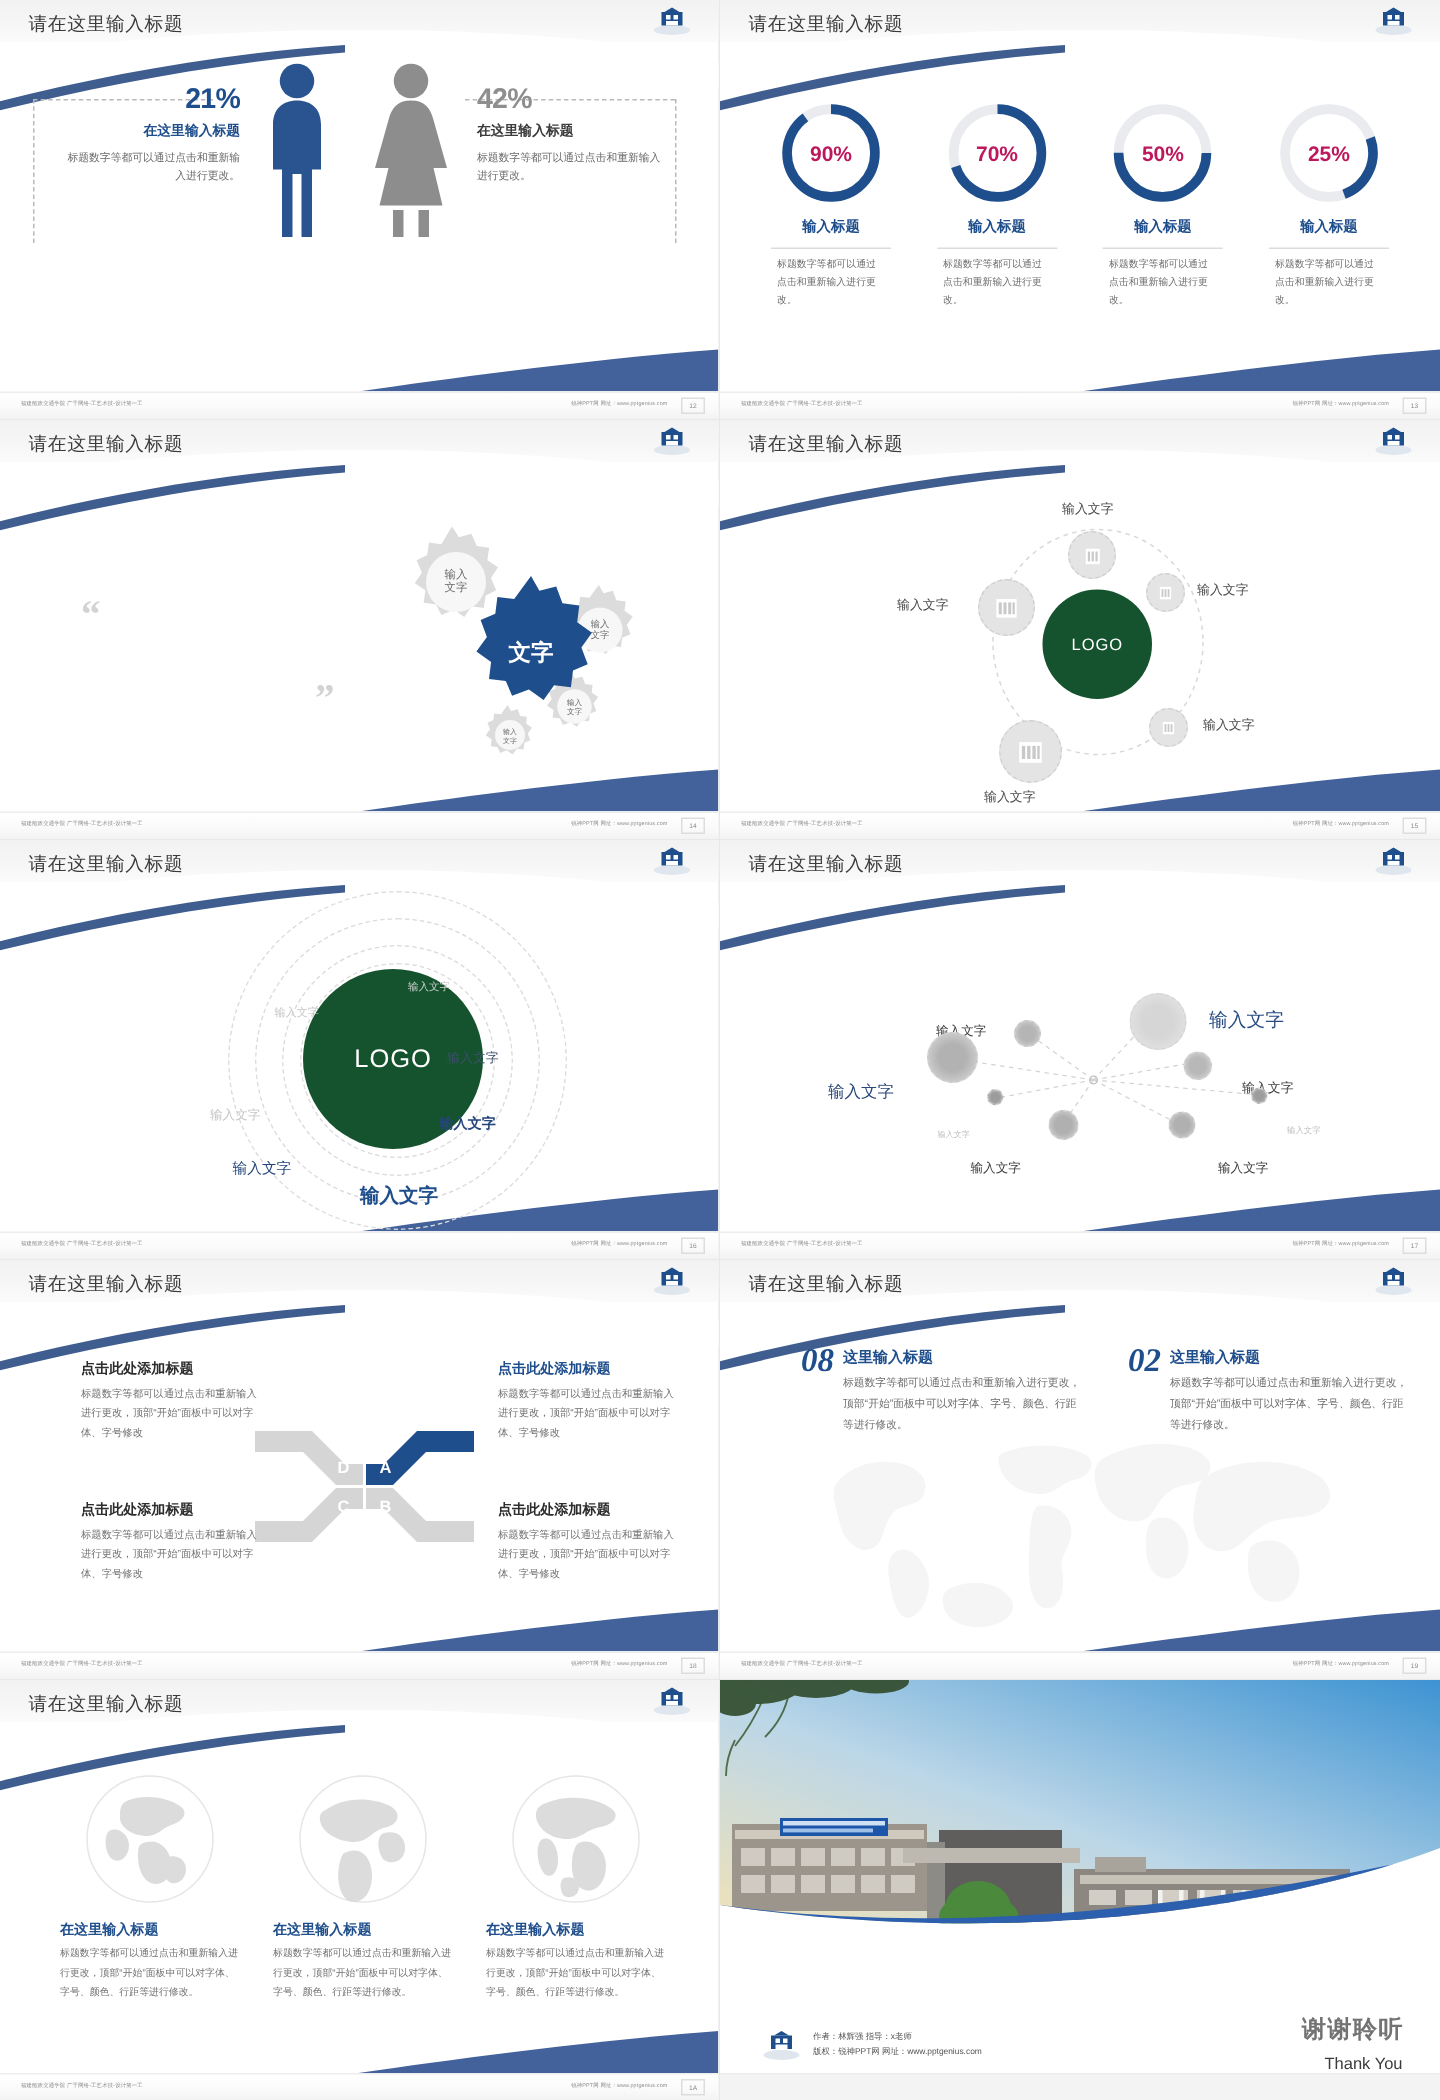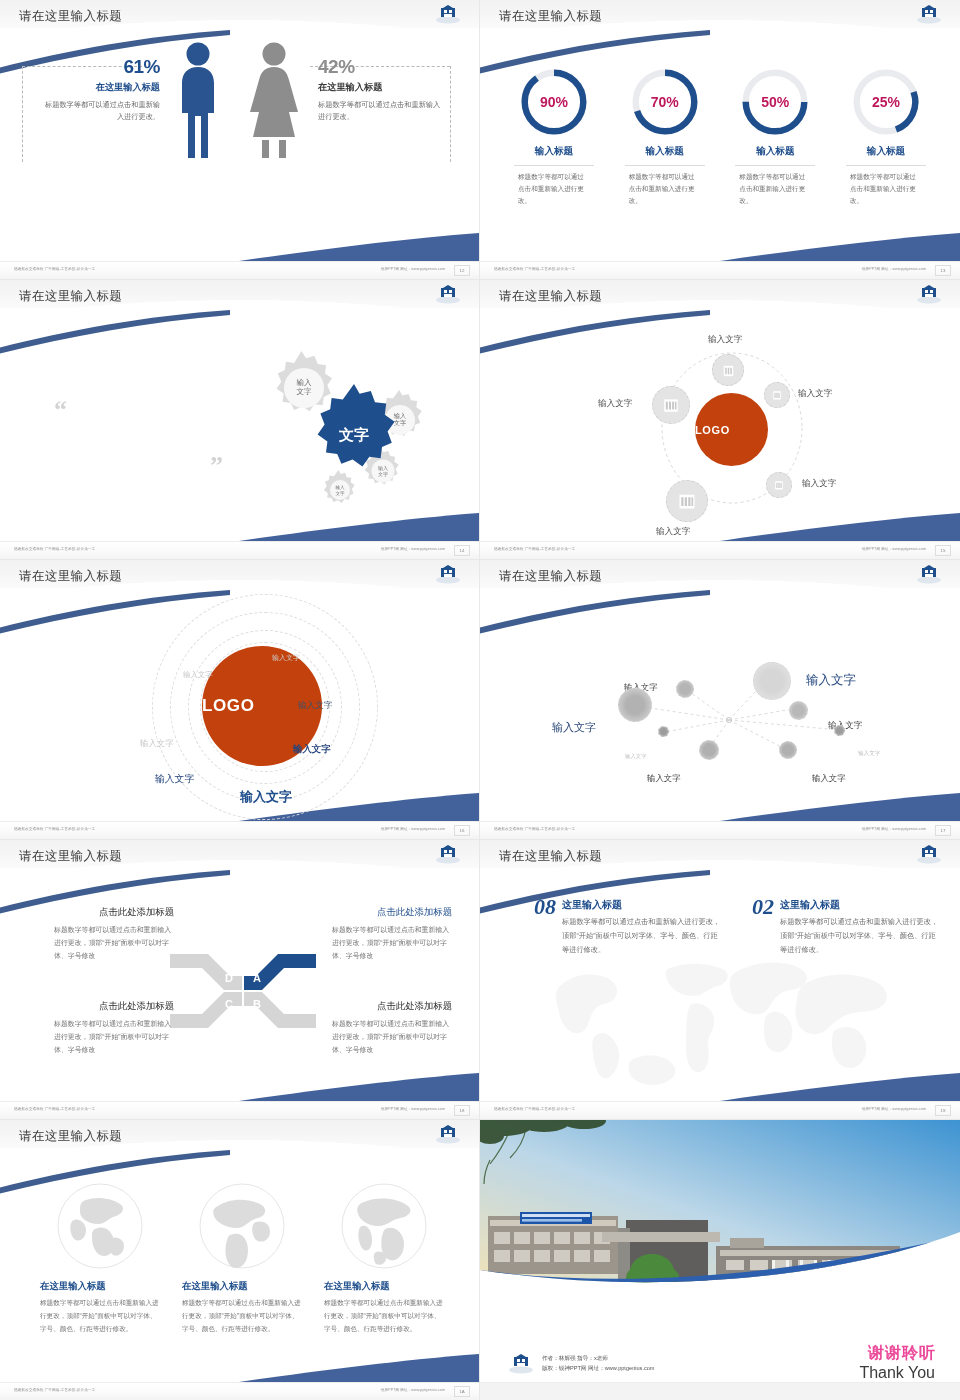--- a/index.html
+++ b/index.html
@@ -55,47 +55,47 @@
   .donut-desc{ font-size:6.6px; line-height:1.85; color:#6f6f6f; width:72px; margin:5px auto 0; text-align:left; }
 
   
   .quote-mark{ font-family:"Liberation Serif",serif; font-size:26px; color:#d3d3d3; font-weight:bold; line-height:.6; }
   .gear-txt{ font-size:8.4px; line-height:2.05; color:#3d3d3d; }
 
   
   .node-lab{ font-size:8.6px; color:#4a4a4a; position:absolute; white-space:nowrap; }
   .bldg-node{ position:absolute; border-radius:50%; background:#e4e4e4; border:1px dashed #cfcfcf;
               display:flex; align-items:center; justify-content:center; color:#fff; }
-  .logo-hub{ position:absolute; border-radius:50%; background:#c2410c; color:#fff; font-weight:bold;
-             display:flex; align-items:center; }
+  .logo-hub{ position:absolute; border-radius:50%; background:#14532d; color:#fff; font-weight:normal;
+             display:flex; align-items:center; justify-content:center; }
 
   
   .ring{ position:absolute; border:1px dashed #dcdcdc; border-radius:50%; }
 
   
   .nnode{ position:absolute; border-radius:50%; border:1px dashed #d5d5d5; }
 
   
-  .q-title{ font-size:9.4px; font-weight:normal; color:#2d2d2d;text-align:right; }
+  .q-title{ font-size:9.4px; font-weight:bold; color:#2d2d2d; }
   .q-title.b{ color:#1f4e8c; }
   .q-body{ font-size:6.9px; line-height:1.9; color:#737373; margin-top:4px; }
 
   
   .num{ font-family:"Liberation Serif",serif; font-style:italic; font-size:22px; font-weight:bold; color:#1f4e8c; }
   .n-title{ font-size:10px; font-weight:bold; color:#1f4e8c; }
   .n-body{ font-size:7.2px; line-height:1.95; color:#6d6d6d; margin-top:3px; }
 
   
   .gl-title{ font-size:9.4px; font-weight:bold; color:#1f4e8c; }
   .gl-body{ font-size:6.6px; line-height:1.95; color:#737373; margin-top:4px; }
 
   
   .photo{ position:absolute; left:0; top:0; width:480px; height:170px; overflow:hidden; }
-  .thx-cn{ position:absolute; right:24px; bottom:36px; font-size:16px; font-weight:bold; color:#ec4899; letter-spacing:1px; }
-  .thx-en{ position:absolute; right:25px; bottom:18px; font-size:16px; color:#3b3b3b; }
+  .thx-cn{ position:absolute; right:24px; bottom:36px; font-size:16px; font-weight:bold; color:#737373; letter-spacing:1px; }
+  .thx-en{ position:absolute; right:25px; bottom:18px; font-size:11px; color:#3b3b3b; }
   .cred{ position:absolute; left:62px; bottom:26px; font-size:5.6px; line-height:1.9; color:#555; white-space:nowrap; }
   .cred-logo{ position:absolute; left:28px; bottom:26px; width:26px; height:22px; }
 </style>
 </head>
 <body>
 
 <div class="grid">
 
   <div class="slide">
     <div class="hdr"></div>
@@ -120,21 +120,21 @@
         </svg>
     </div>
 
     <div class="stage">
       <div class="g-dash" style="left:22px;top:38px;width:1px;height:96px;border-width:0 0 0 1px"></div>
       <div class="g-dash" style="left:22px;top:38px;width:120px;height:1px;border-width:1px 0 0 0"></div>
       <div class="g-dash" style="left:310px;top:38px;width:140px;height:1px;border-width:1px 0 0 0"></div>
       <div class="g-dash" style="left:450px;top:38px;width:1px;height:96px;border-width:0 0 0 1px"></div>
 
       <div style="position:absolute;left:40px;top:28px;width:120px;text-align:right">
-        <div class="pct blue">61%</div>
+        <div class="pct blue">21%</div>
         <div class="sub-t blue">在这里输入标题</div>
         <div class="sub-b" style="text-align:right">标题数字等都可以通过点击和重新输入进行更改。</div>
       </div>
 
       <div style="position:absolute;left:176px;top:12px">
         <svg width="44" height="122" viewBox="0 0 44 122">
           <circle cx="22" cy="14" r="11.5" fill="#2a5490"></circle>
           <path d="M22 27c-10 0-16 6-16 16v30h6v45h7V76h6v42h7V73h6V43c0-10-6-16-16-16z" fill="#2a5490"></path>
         </svg>
       </div>

